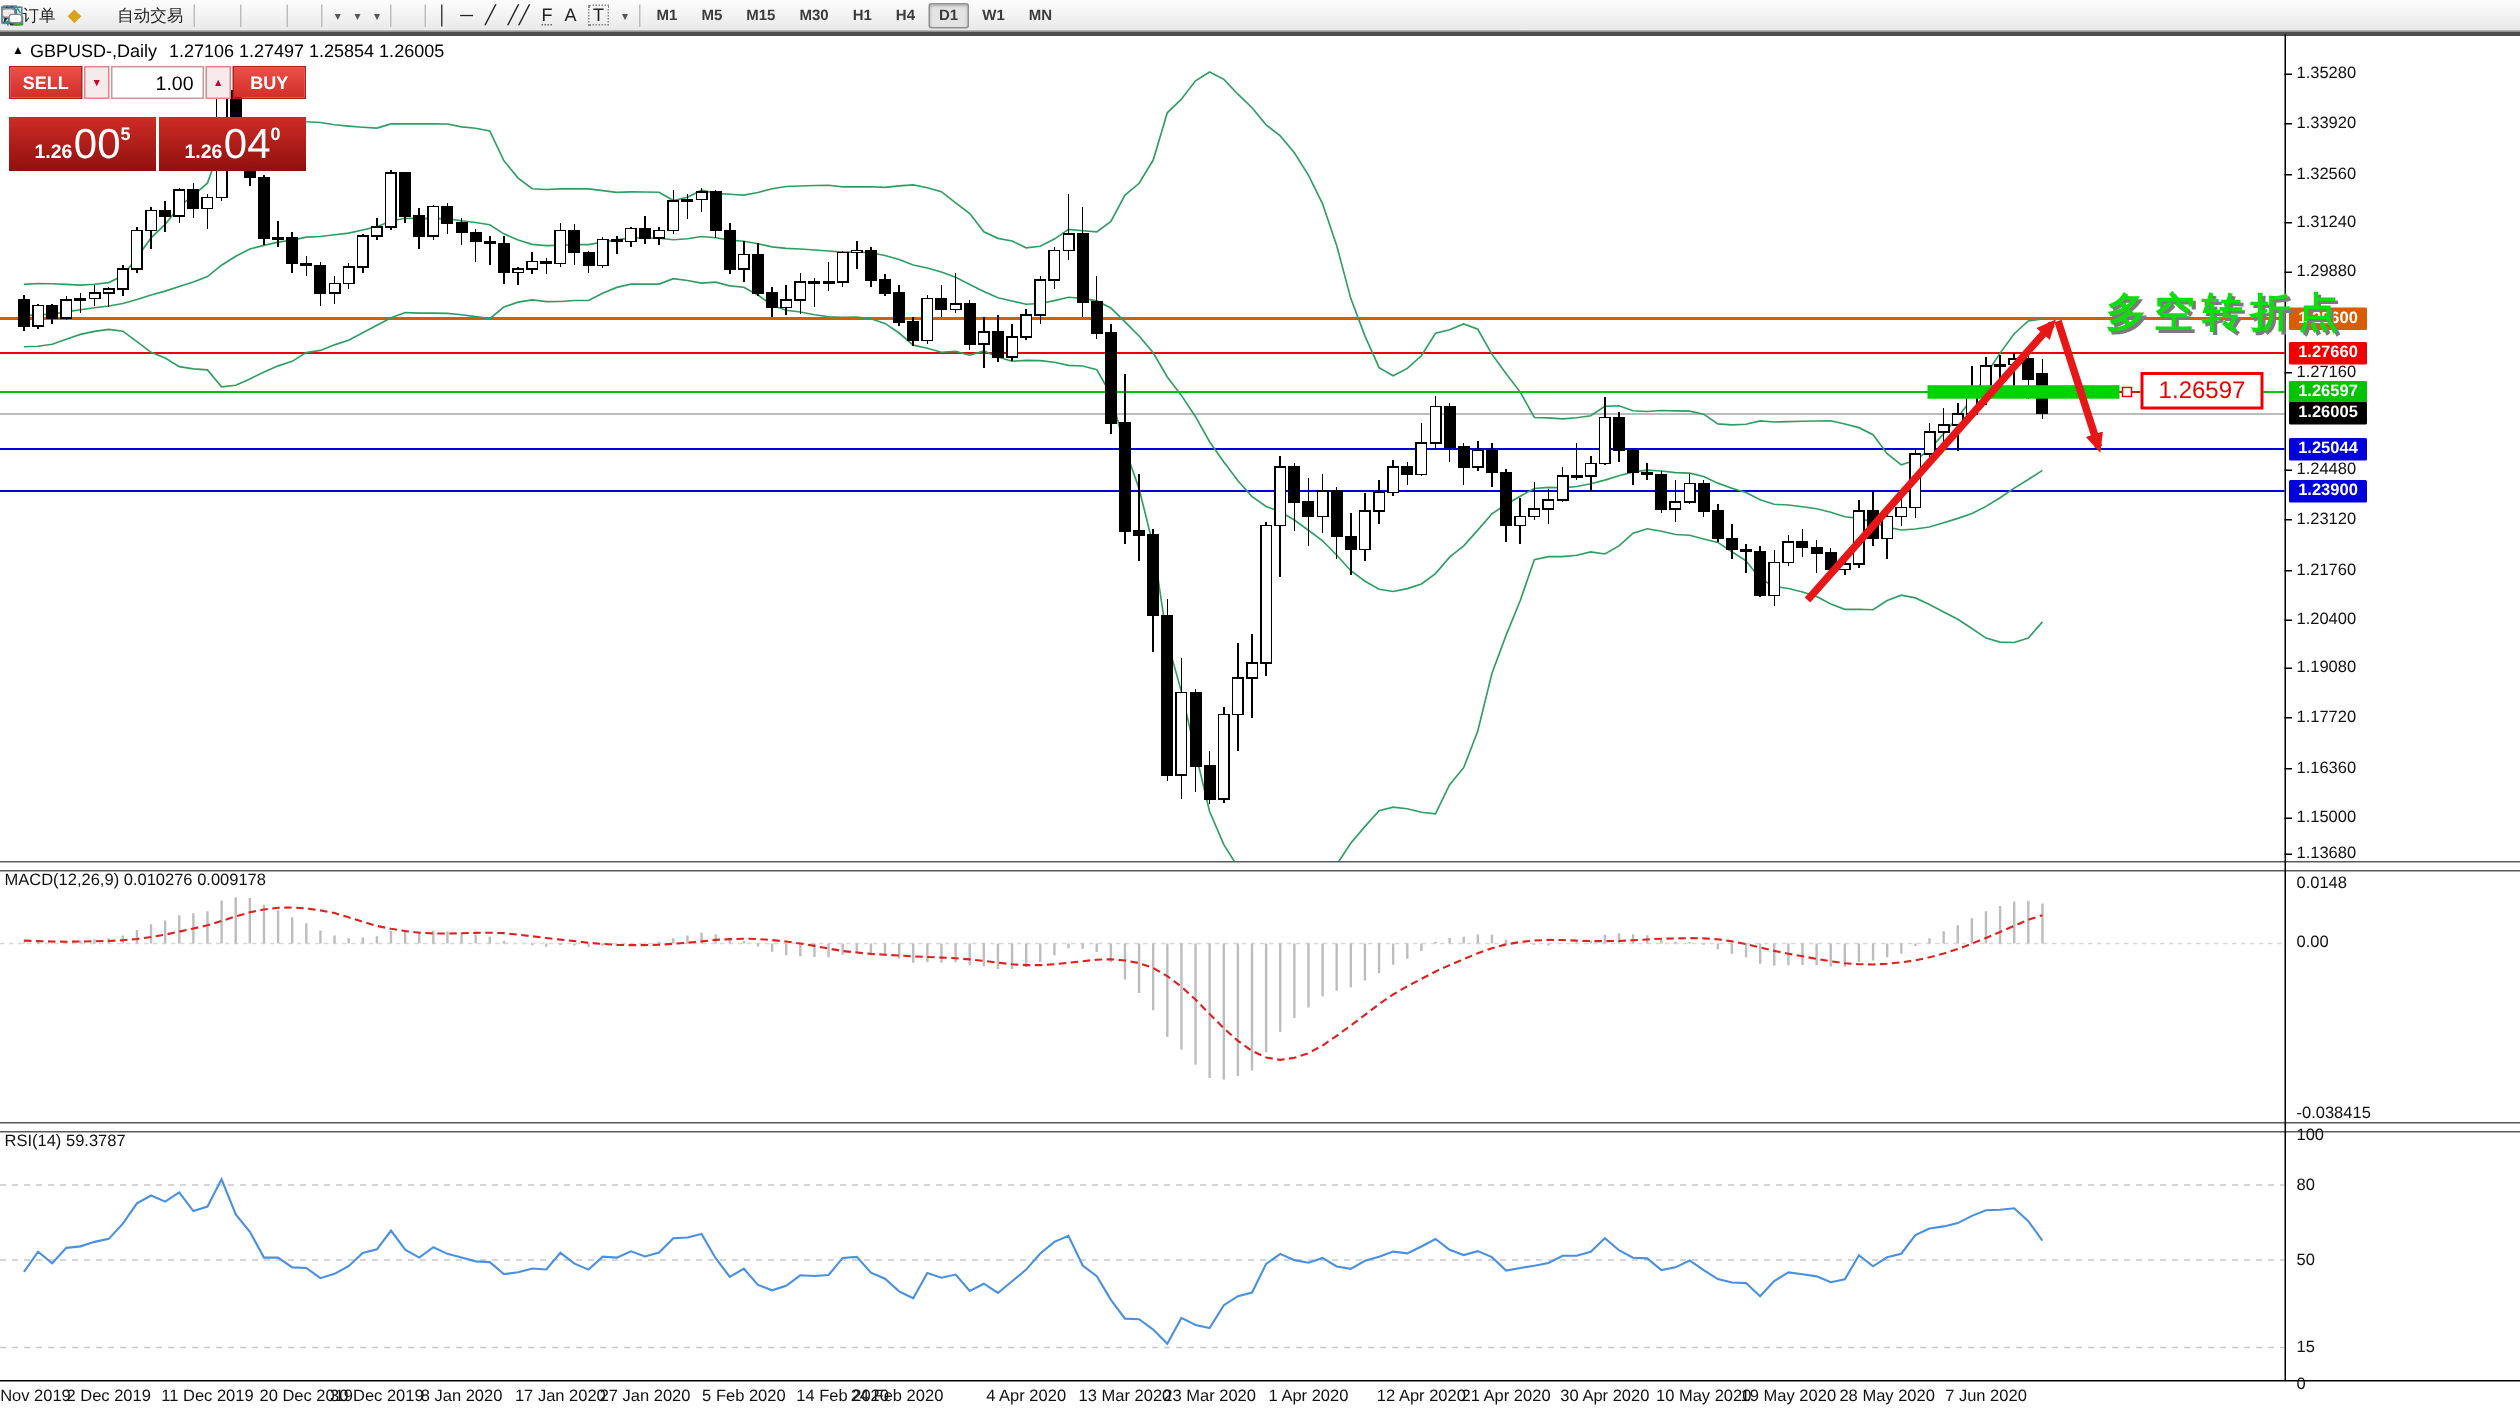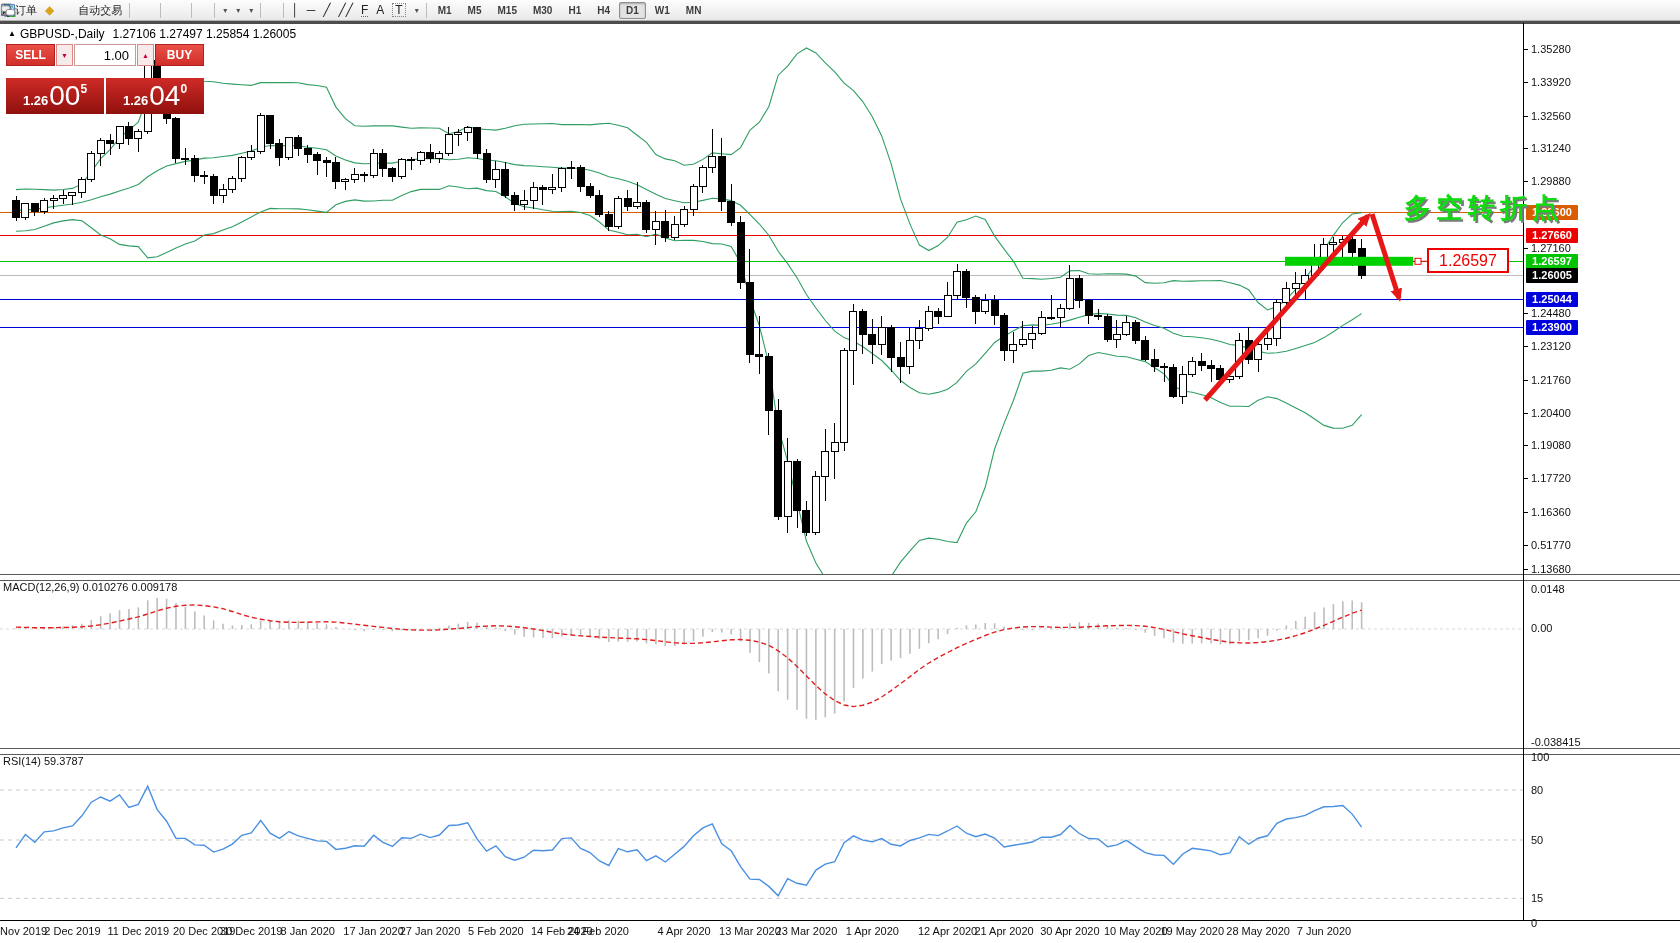--- a/index.html
+++ b/index.html
@@ -782,21 +782,21 @@
       <div class="ptick" style="top: 373.564px;">1.21760</div>
       <div class="ptickmark" style="top: 412.816px;"></div>
       <div class="ptick" style="top: 406.816px;">1.20400</div>
       <div class="ptickmark" style="top: 445.09px;"></div>
       <div class="ptick" style="top: 439.09px;">1.19080</div>
       <div class="ptickmark" style="top: 478.342px;"></div>
       <div class="ptick" style="top: 472.342px;">1.17720</div>
       <div class="ptickmark" style="top: 511.594px;"></div>
       <div class="ptick" style="top: 505.594px;">1.16360</div>
       <div class="ptickmark" style="top: 544.846px;"></div>
-      <div class="ptick" style="top: 538.846px;">0.51770</div>
+      <div class="ptick" style="top: 538.846px;">1.15000</div>
       <div class="ptickmark" style="top: 569px;"></div>
       <div class="ptick" style="top: 563px;">1.13680</div>
       <div class="pbox" style="top: 204.826px; background: rgb(216, 92, 0);">1.28600</div>
       <div class="pbox" style="top: 227.809px; background: rgb(238, 0, 0);">1.27660</div>
       <div class="pbox" style="top: 253.799px; background: rgb(0, 196, 0);">1.26597</div>
       <div class="pbox" style="top: 291.77px; background: rgb(0, 0, 221);">1.25044</div>
       <div class="pbox" style="top: 319.741px; background: rgb(0, 0, 221);">1.23900</div>
       <div class="pbox" style="top: 268.274px; background: rgb(0, 0, 0);">1.26005</div>
       <div class="ptick" style="top: 583px;">0.0148</div>
       <div class="ptick" style="top: 622px;">0.00</div>

